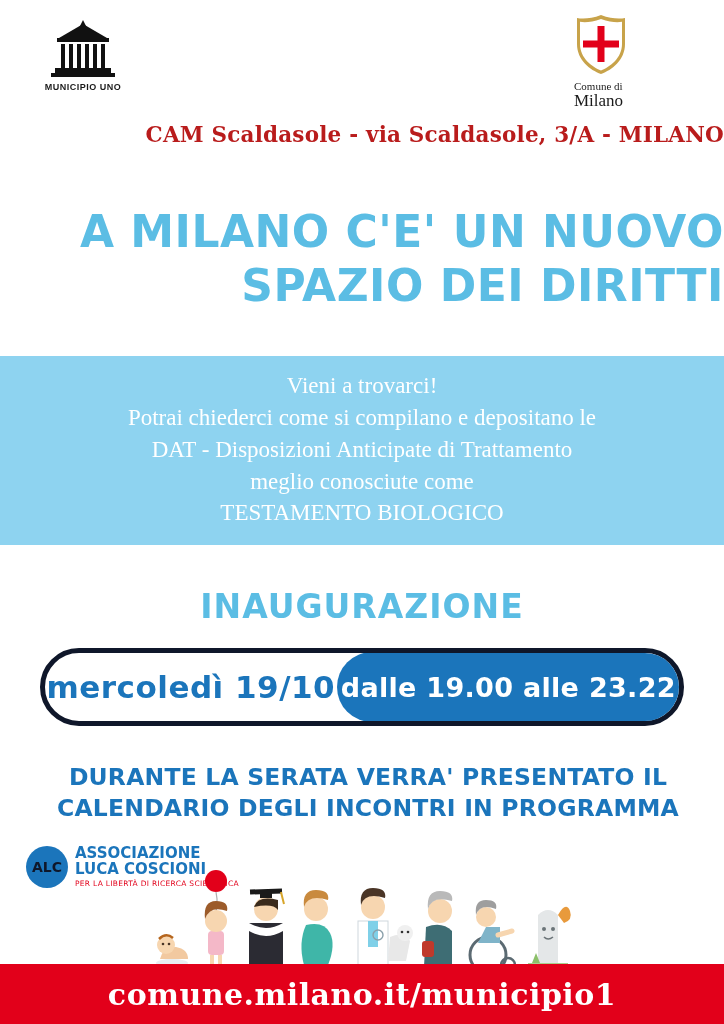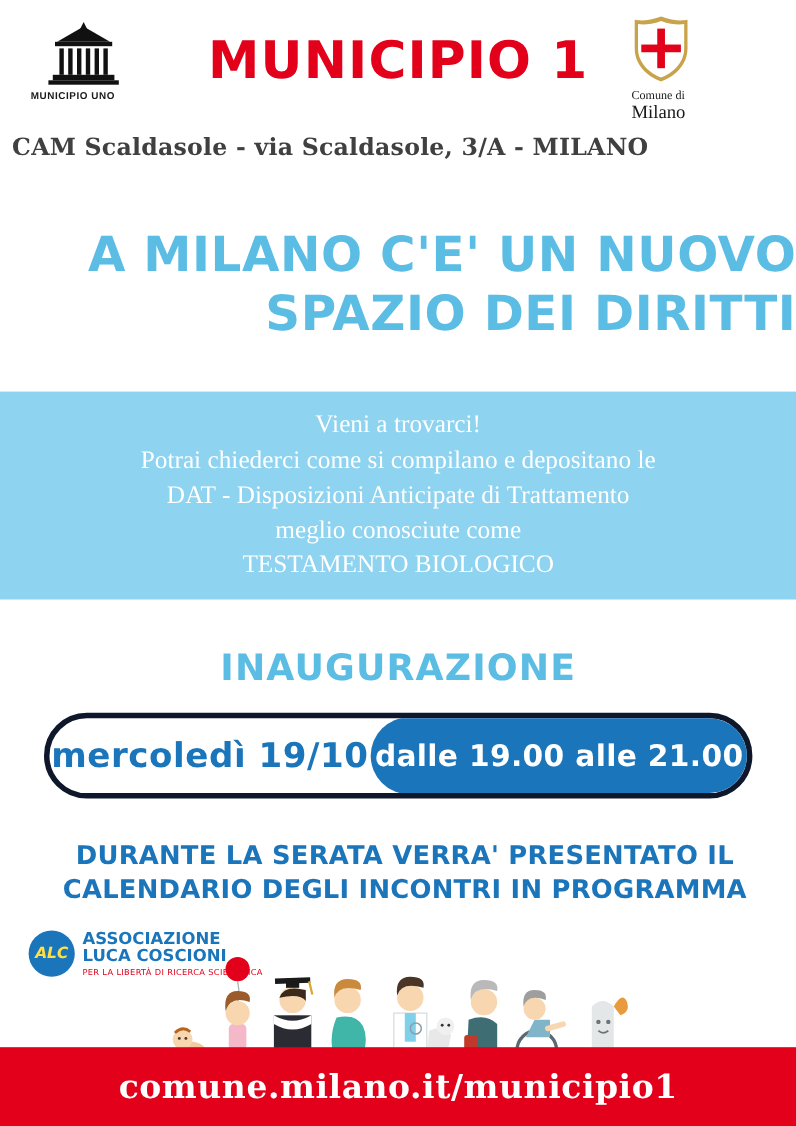--- a/index.html
+++ b/index.html
@@ -18,21 +18,21 @@
   
   .header {
     position: relative;
     height: 118px;
   }
   .logo-muni {
     position: absolute;
     left: 28px;
     top: 18px;
     width: 110px;
-    text-align: left;
+    text-align: center;
   }
   .logo-muni .glyph {
     display: block;
     height: 62px;
   }
   .logo-muni .caption {
     font-size: 9px;
     letter-spacing: 0.5px;
     color: #1a1a1a;
     font-weight: bold;
@@ -69,25 +69,25 @@
   }
   .logo-comune .c2 {
     font-size: 17px;
     color: #1a1a1a;
     font-family: "Liberation Serif", serif;
     line-height: 1.1;
   }
 
   
   .address {
-    text-align: left;
+    text-align: right;
     font-family: "DejaVu Serif", serif;
     font-weight: bold;
     font-size: 21.5px;
-    color: #404040;
+    color: #b91c1c;
     letter-spacing: 0.2px;
     margin-top: 4px;
     padding-left: 11px;
   }
 
   
   .headline {
     margin-top: 58px;
     text-align: right;
     color: #5bbde4;
@@ -185,28 +185,27 @@
     top: 4px;
     display: flex;
     align-items: center;
     gap: 7px;
   }
   .alc-mark {
     width: 42px;
     height: 42px;
     border-radius: 50%;
     background: #1b75bb;
-    color: #fde047;
+    color: #0f172a;
     font-size: 14px;
     font-weight: bold;
     display: flex;
     align-items: center;
     justify-content: center;
     font-family: "DejaVu Sans", sans-serif;
-    font-style: italic;
   }
   .alc-text .l1 {
     color: #1b75bb;
     font-weight: bold;
     font-size: 15px;
     font-family: "DejaVu Sans", sans-serif;
     line-height: 1.02;
   }
   .alc-text .l2 {
     color: #1b75bb;
@@ -262,21 +261,21 @@
     width: 430px;
     height: 118px;
   }
 
   
   .footer {
     position: absolute;
     left: 0;
     right: 0;
     bottom: 0;
-    height: 72px;
+    height: 60px;
     background: #e2001a;
     display: flex;
     align-items: center;
     justify-content: center;
   }
   .footer .url {
     color: #ffffff;
     font-family: "DejaVu Serif", serif;
     font-weight: bold;
     font-size: 30px;
@@ -303,21 +302,20 @@
           <rect x="58" y="26" width="4" height="24"></rect>
           <rect x="66" y="26" width="4" height="24"></rect>
           <rect x="20" y="50" width="56" height="5"></rect>
           <rect x="16" y="55" width="64" height="4"></rect>
         </g>
       </svg>
     </span>
     <div class="caption">MUNICIPIO UNO</div>
   </div>
 
-  <div class="title-muni">MUNICIPIO 1</div>
 
   <div class="logo-comune">
     <span class="shield">
       <svg width="54" height="62" viewBox="0 0 54 62" xmlns="http://www.w3.org/2000/svg">
         <path d="M27 1 C37 5 46 5 51 4 L51 30 C51 46 38 56 27 60 C16 56 3 46 3 30 L3 4 C8 5 17 5 27 1 Z" fill="#c8a34a"></path>
         <path d="M27 5 C36 8.5 44 8.5 48 7.8 L48 30 C48 44 36 53 27 56.5 C18 53 6 44 6 30 L6 7.8 C10 8.5 18 8.5 27 5 Z" fill="#ffffff"></path>
         <rect x="23.5" y="12" width="7" height="36" fill="#e2001a"></rect>
         <rect x="9" y="26.5" width="36" height="7" fill="#e2001a"></rect>
       </svg>
     </span>
@@ -338,21 +336,21 @@
   <div>Potrai chiederci come si compilano e depositano le</div>
   <div>DAT - Disposizioni Anticipate di Trattamento</div>
   <div>meglio conosciute come</div>
   <div>TESTAMENTO BIOLOGICO</div>
 </div>
 
 <div class="inaug">INAUGURAZIONE</div>
 
 <div class="pill-wrap">
   <div class="pill-left">mercoledì 19/10</div>
-  <div class="pill-right">dalle 19.00 alle 21.00</div>
+  <div class="pill-right">dalle 19.00 alle 23.22</div>
 </div>
 
 <div class="note">
   <div>DURANTE LA SERATA VERRA' PRESENTATO IL</div>
   <div>CALENDARIO DEGLI INCONTRI IN PROGRAMMA</div>
 </div>
 
 <div class="strip">
 
   <div class="alc-logo">

